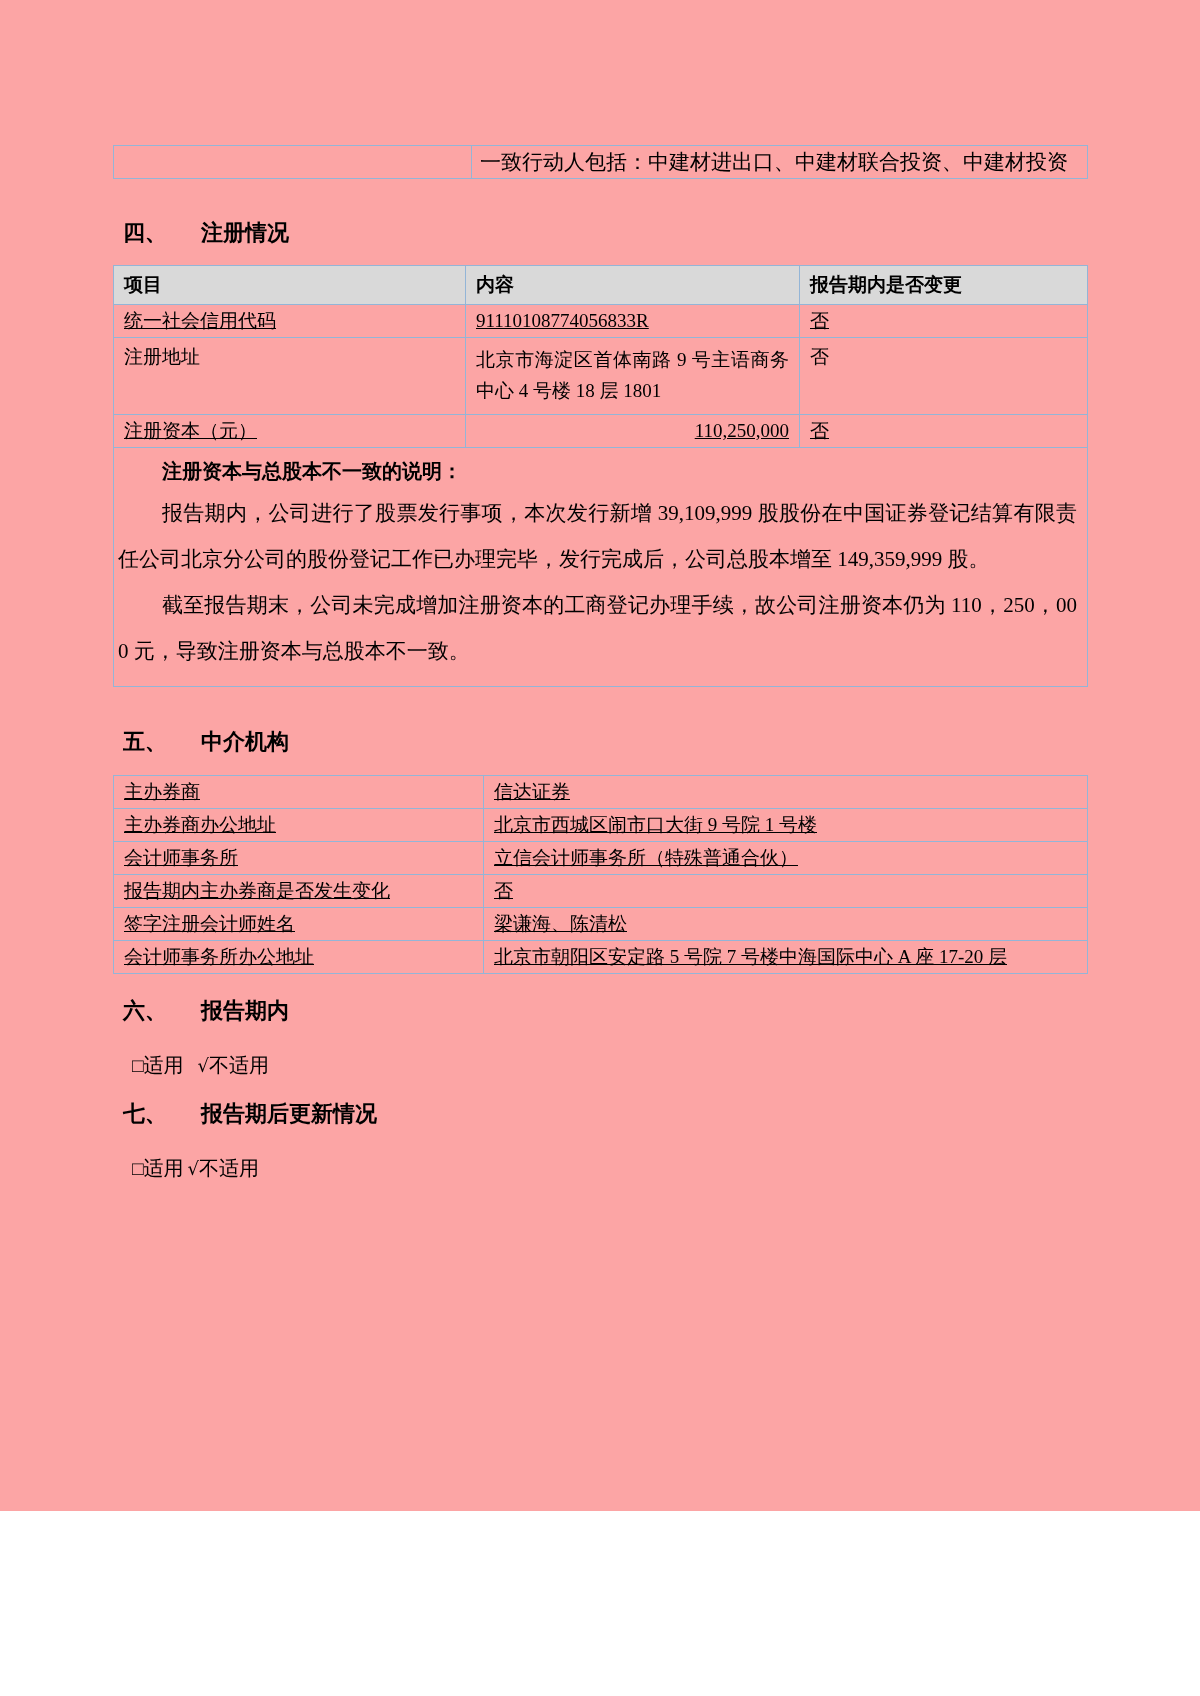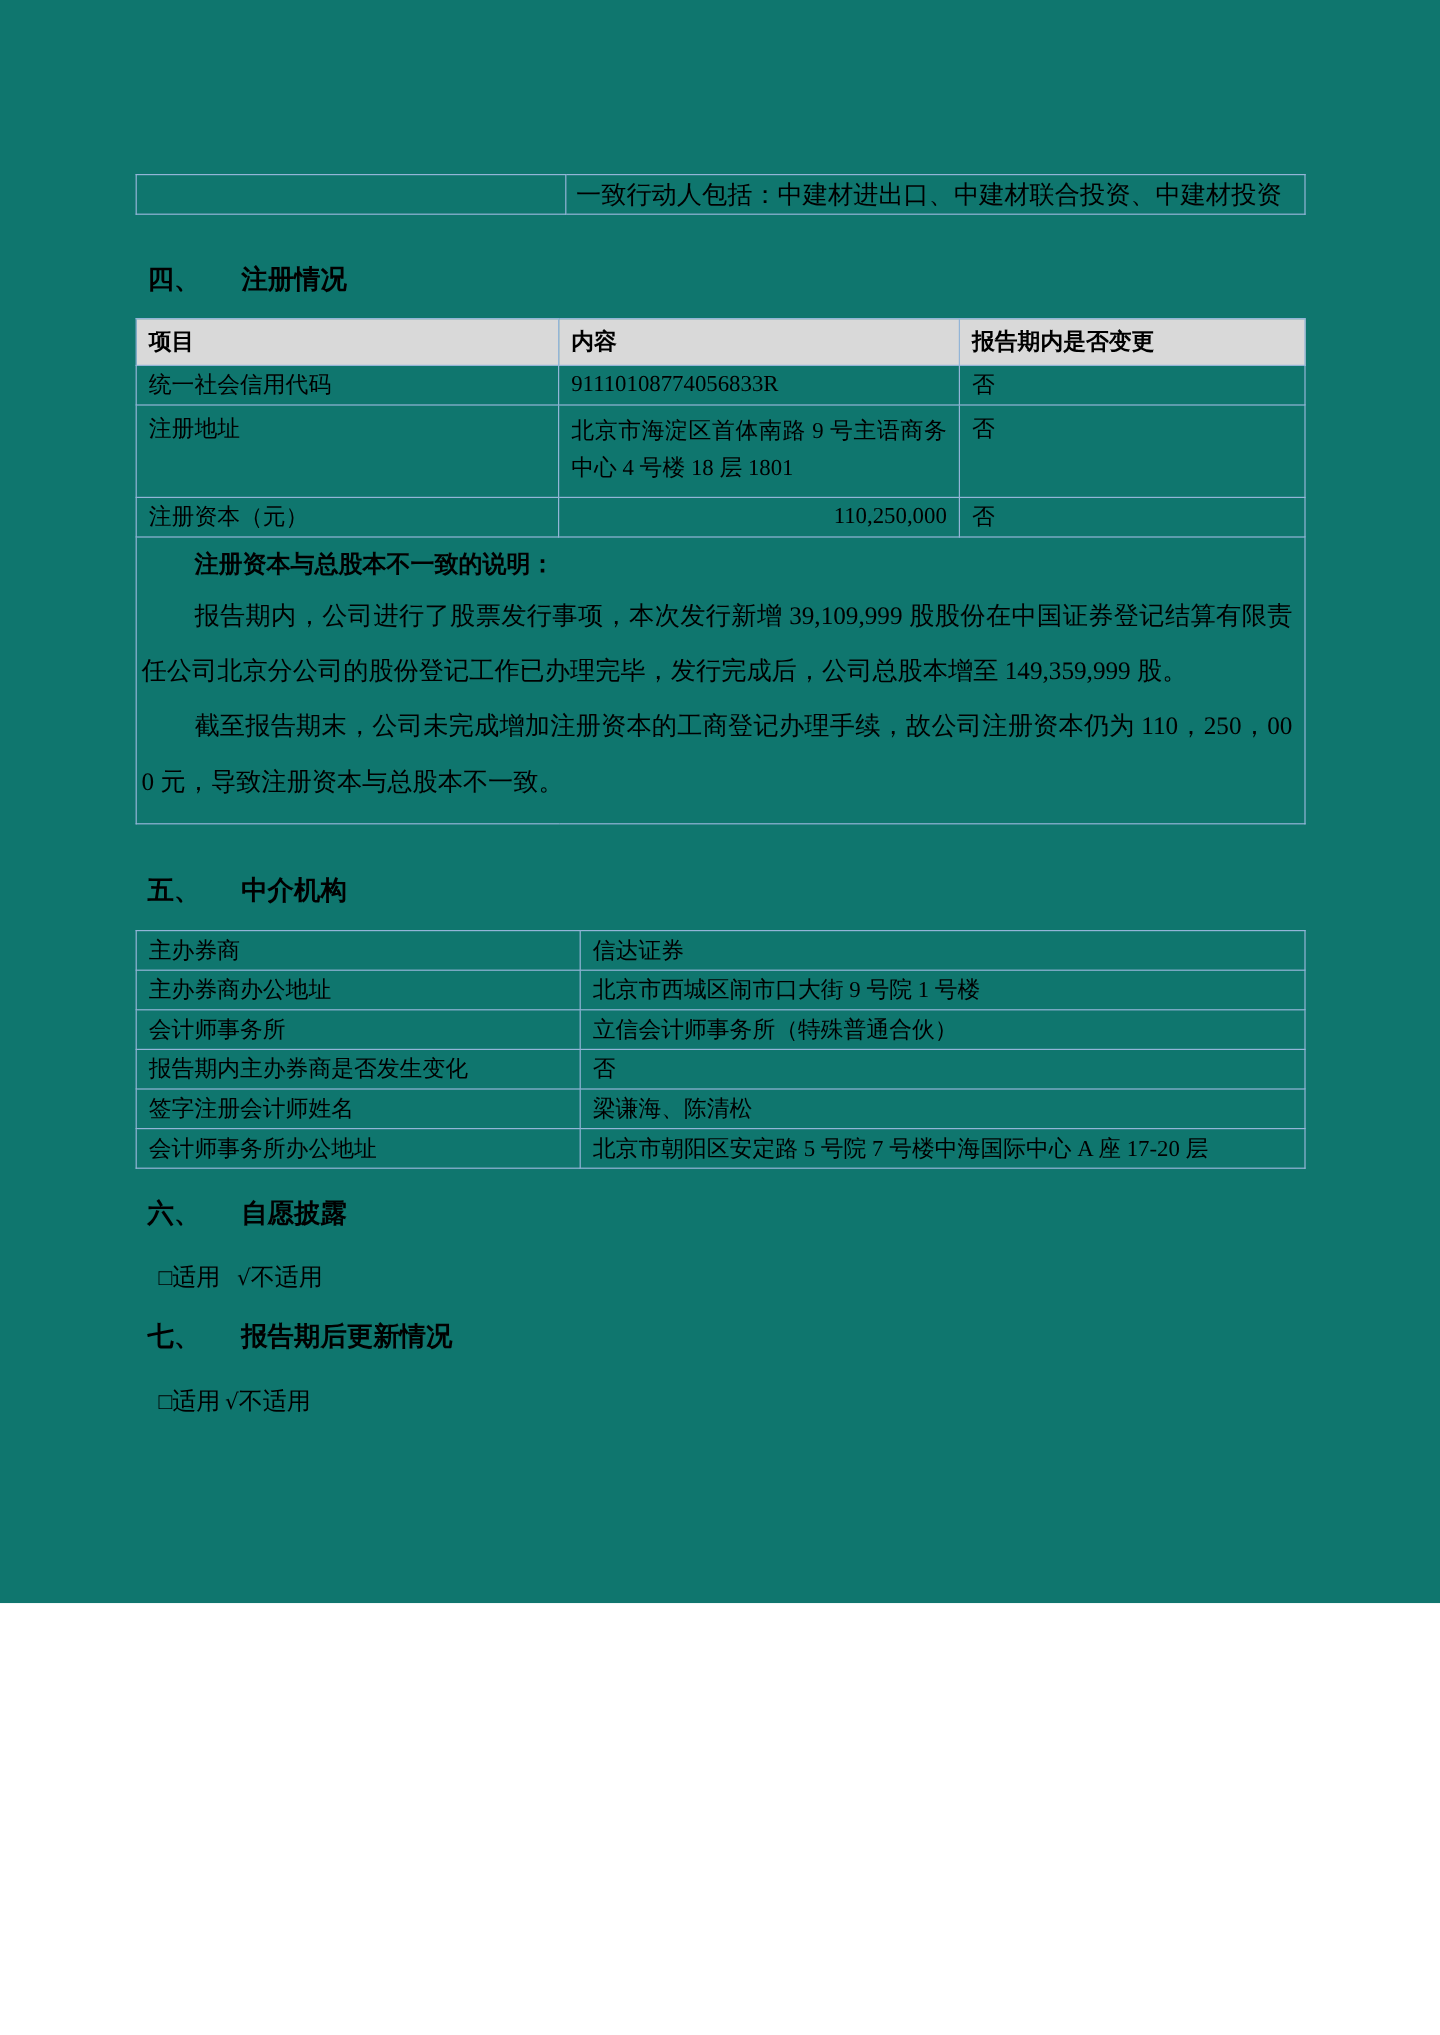--- a/index.html
+++ b/index.html
@@ -1,19 +1,19 @@
 <!DOCTYPE html>
 <html style="--tbl-border: #93b5d7; --header-bg: #d9d9d9;"><head>
 <meta charset="utf-8">
 <style>
   html,body { margin:0; padding:0; background:#ffffff; }
   .page {
     position:relative;
-    width:1200px; height:1336px;
-    background:#0f766e;
+    width:1200px; height:1511px;
+    background:#fca5a5;
     font-family:"Liberation Serif","DejaVu Serif",serif;
     color:#000000;
     overflow:hidden;
   }
   .content {
     position:absolute; left:113px; top:0; width:974px;
   }
   
   table { border-collapse:collapse; width:974px; table-layout:fixed; }
   td, th {
@@ -21,21 +21,21 @@
     font-size:19px;
     padding:3px 10px;
     vertical-align:middle;
     word-break:break-all;
   }
   th {
     background:var(--header-bg,#d9d9d9);
     font-weight:bold; text-align:left;
     height:32px; font-size:19px;
   }
-  .row-h td { height:26px; }
+  .row-h td { height:26px;text-decoration:underline; }
   
   .frag-table { margin-top:145px; }
   .frag-table td { height:25px; font-size:21px; padding:2px 8px; }
   
   .sec-heading {
     margin:0 0 0 10px;
     font-size:22px; font-weight:bold;
     display:flex; align-items:baseline;
   }
   .sec-num { display:inline-block; width:78px; }
@@ -168,21 +168,21 @@
         </tr>
         <tr class="row-h">
           <td>会计师事务所办公地址</td>
           <td>北京市朝阳区安定路 5 号院 7 号楼中海国际中心 A 座 17-20 层</td>
         </tr>
       </tbody>
     </table>
 
     <div class="sec-heading h6" style="margin-top:22px;">
       <span class="sec-num">六、</span>
-      <span>自愿披露</span>
+      <span>报告期内</span>
     </div>
     <div class="apply-line">
       <span class="box">□</span><span>适用</span><span class="gap1"></span><span class="chk">√</span><span>不适用</span>
     </div>
 
     <div class="sec-heading h7" style="margin-top:20px;">
       <span class="sec-num">七、</span>
       <span>报告期后更新情况</span>
     </div>
     <div class="apply-line tight">

